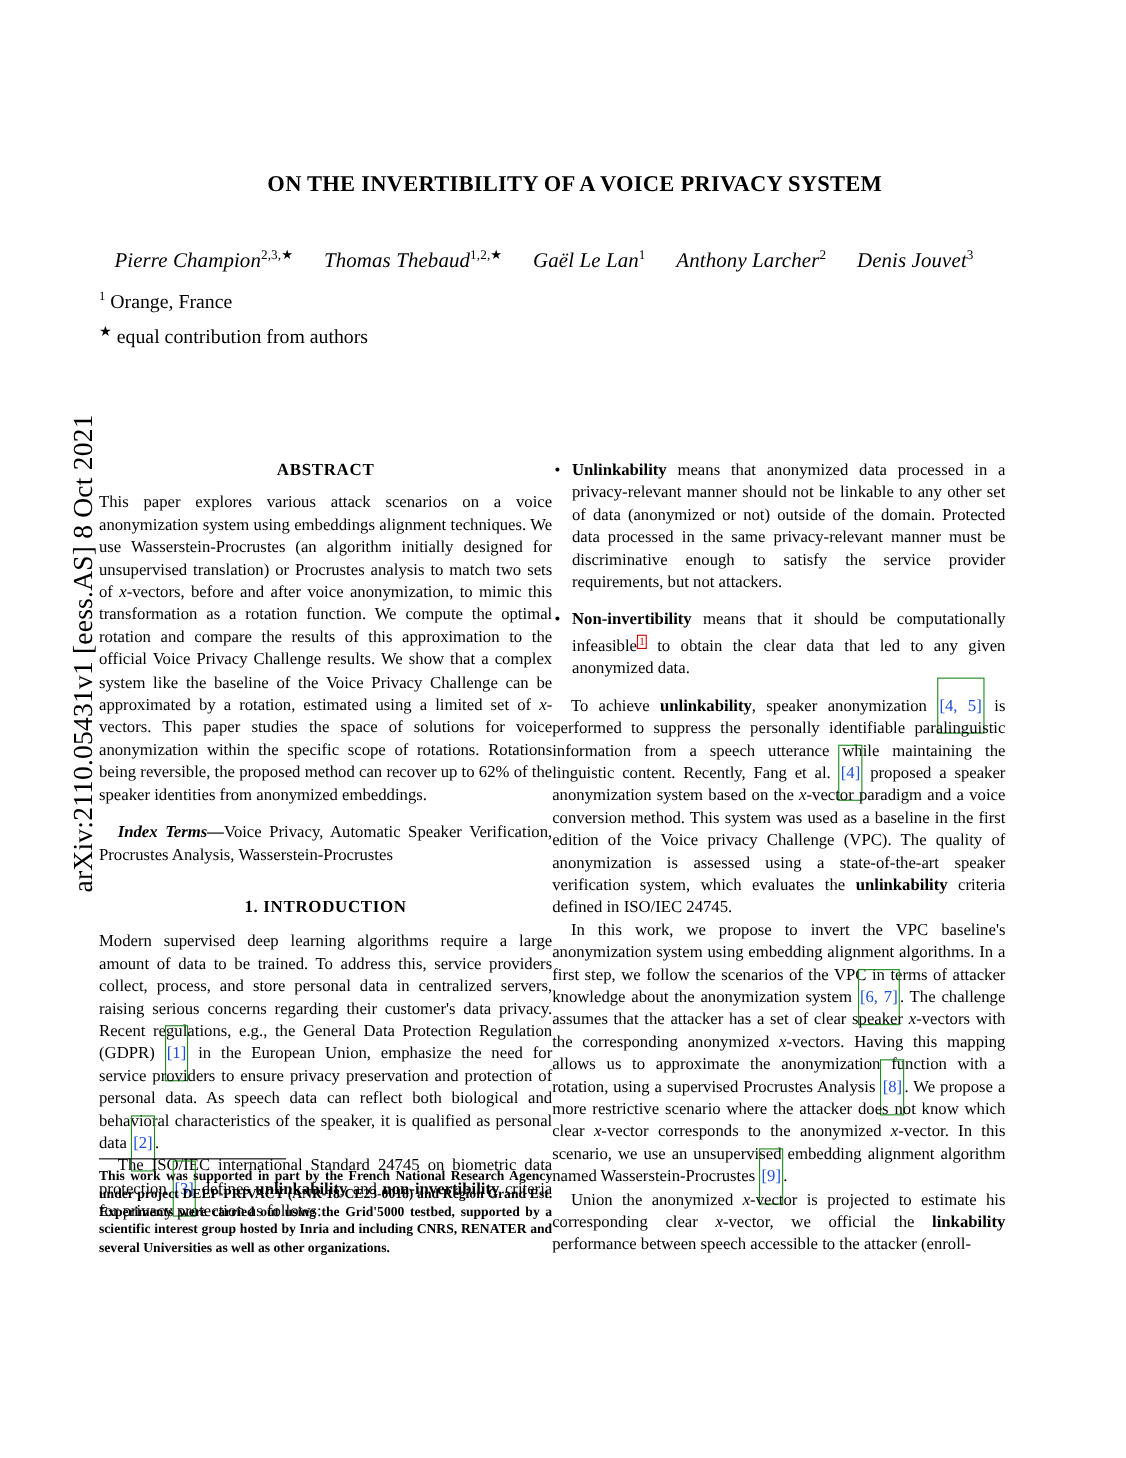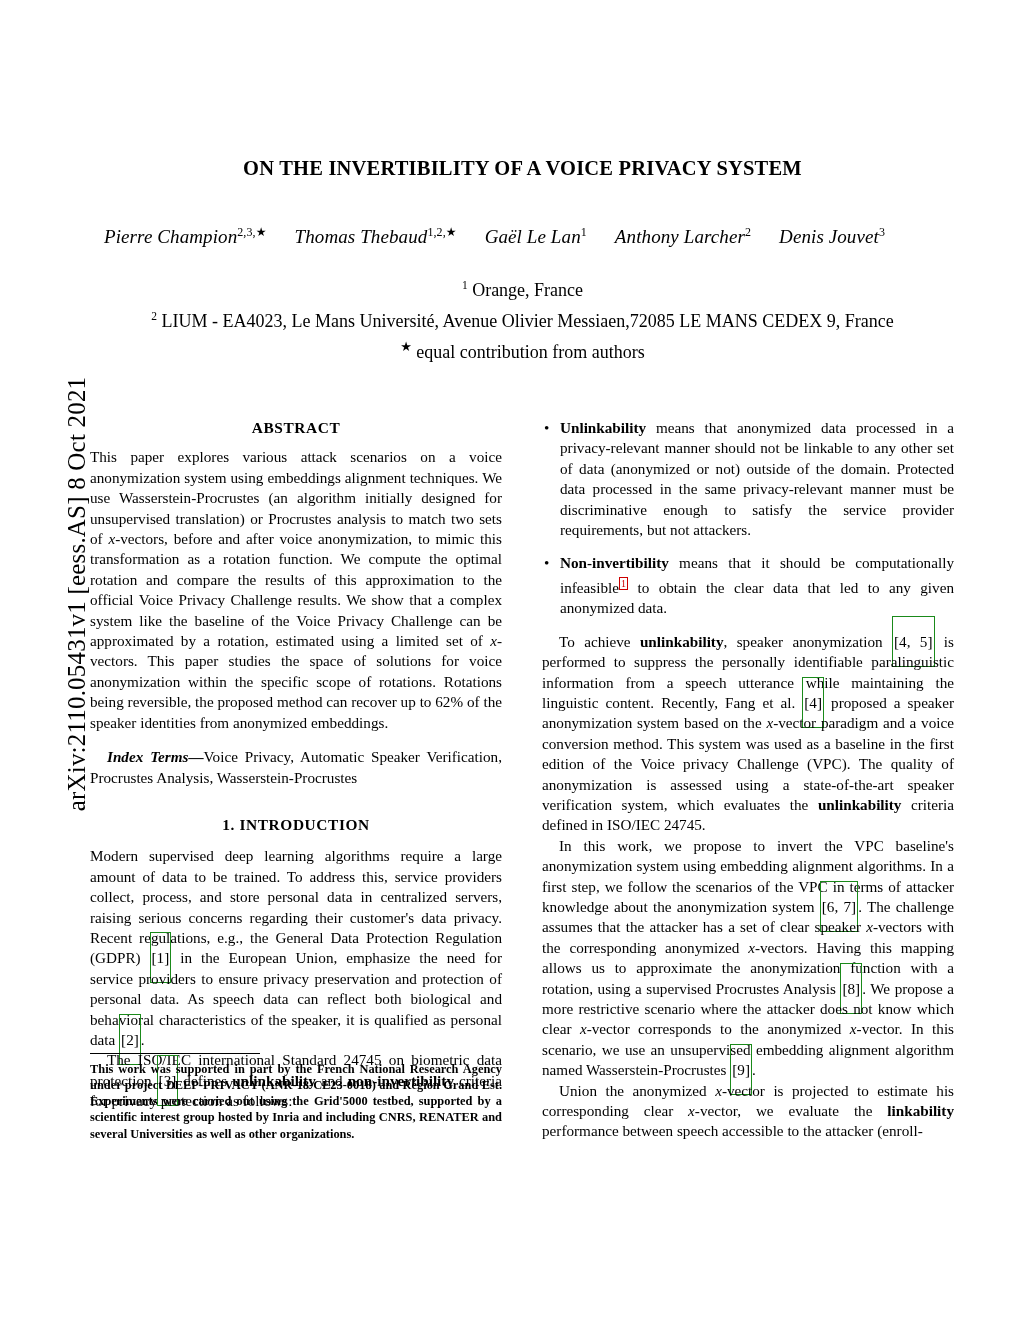--- a/index.html
+++ b/index.html
@@ -52,36 +52,34 @@
   .authors {
     text-align: left;
     font-style: italic;
     font-size: 19px;
     margin-top: 44px;
     letter-spacing: 0.1px;
   }
   .authors .nm { margin: 0 14px; }
   .authors sup { font-style: normal; font-size: 12px; vertical-align: super; }
   .affils {
-    text-align: center;
     font-size: 18px;
     line-height: 25.5px;
-    margin-top: 25px;
+    margin-top: 9px;
   }
   .affils sup { font-size: 11.5px; vertical-align: super; }
   .affils .star { font-size: 13px; vertical-align: super; }
 
   
   .columns {
     position: absolute;
     top: 418px;
     left: 0;
     width: 865px;
     display: flex;
-    gap: 40px;
   }
   .col {
     width: 412px;
     font-size: 15.2px;
     line-height: 20.4px;
     text-align: justify;
   }
   .sec-head {
     text-align: center;
     font-weight: bold;
@@ -90,21 +88,21 @@
     margin: 0 0 9px 0;
   }
   .sec-head.intro { margin-top: 27px; margin-bottom: 11px; }
   p { margin: 0; text-indent: 0; }
   p + p { margin-top: 0; }
   p.ind { text-indent: 17px; }
   .idx { margin-top: 14px; text-indent: 17px; }
   .idx b i { font-weight: bold; font-style: italic; }
   .math { font-style: italic; font-family: "Liberation Serif", serif; }
   .cite-box {
-    color: #000000;
+    color: #1d4ed8;
     border: 0.8px solid #1a8a1a;
     padding: 16px 1px;
     line-height: 1;
   }
   .red-sup {
     color: #cc0000;
     border: 0.8px solid #cc0000;
     font-size: 10px;
     vertical-align: super;
     padding: 0 1px;
@@ -155,21 +153,20 @@
   <div class="title">
     <div>ON THE INVERTIBILITY OF A VOICE PRIVACY SYSTEM</div>
   </div>
 
   <div class="authors">
     <span class="nm"><span>Pierre Champion</span><sup>2,3,★</sup></span><span class="nm"><span>Thomas Thebaud</span><sup>1,2,★</sup></span><span class="nm"><span>Gaël Le Lan</span><sup>1</sup></span><span class="nm"><span>Anthony Larcher</span><sup>2</sup></span><span class="nm"><span>Denis Jouvet</span><sup>3</sup></span>
   </div>
 
   <div class="affils">
     <div><sup>1</sup> <span>Orange, France</span></div>
-    <div><sup>2</sup> <span>LIUM - EA4023, Le Mans Université, Avenue Olivier Messiaen,72085 LE MANS CEDEX 9, France</span></div>
     <div><span class="star">★</span> <span>equal contribution from authors</span></div>
   </div>
 
   <div class="columns">
 
     <div class="col col-left">
       <div class="colbody">
         <div class="sec-head">ABSTRACT</div>
         <p><span>This paper explores various attack scenarios on a voice anonymization system using embeddings alignment techniques. We use Wasserstein-Procrustes (an algorithm initially designed for unsupervised translation) or Procrustes analysis to match two sets of </span><span class="math">x</span><span>-vectors, before and after voice anonymization, to mimic this transformation as a rotation function. We compute the optimal rotation and compare the results of this approximation to the official Voice Privacy Challenge results. We show that a complex system like the baseline of the Voice Privacy Challenge can be approximated by a rotation, estimated using a limited set of </span><span class="math">x</span><span>-vectors. This paper studies the space of solutions for voice anonymization within the specific scope of rotations. Rotations being reversible, the proposed method can recover up to 62% of the speaker identities from anonymized embeddings.</span></p>
 
@@ -192,19 +189,19 @@
       <div class="colbody">
         <ul class="bullets">
           <li><b>Unlinkability</b><span> means that anonymized data processed in a privacy-relevant manner should not be linkable to any other set of data (anonymized or not) outside of the domain. Protected data processed in the same privacy-relevant manner must be discriminative enough to satisfy the service provider requirements, but not attackers.</span></li>
           <li><b>Non-invertibility</b><span> means that it should be computationally infeasible</span><span class="red-sup">1</span><span> to obtain the clear data that led to any given anonymized data.</span></li>
         </ul>
 
         <p class="ind"><span>To achieve </span><b>unlinkability</b><span>, speaker anonymization </span><span class="cite-box">[4, 5]</span><span> is performed to suppress the personally identifiable paralinguistic information from a speech utterance while maintaining the linguistic content. Recently, Fang et al. </span><span class="cite-box">[4]</span><span> proposed a speaker anonymization system based on the </span><span class="math">x</span><span>-vector paradigm and a voice conversion method. This system was used as a baseline in the first edition of the Voice privacy Challenge (VPC). The quality of anonymization is assessed using a state-of-the-art speaker verification system, which evaluates the </span><b>unlinkability</b><span> criteria defined in ISO/IEC 24745.</span></p>
 
         <p class="ind"><span>In this work, we propose to invert the VPC baseline's anonymization system using embedding alignment algorithms. In a first step, we follow the scenarios of the VPC in terms of attacker knowledge about the anonymization system </span><span class="cite-box">[6, 7]</span><span>. The challenge assumes that the attacker has a set of clear speaker </span><span class="math">x</span><span>-vectors with the corresponding anonymized </span><span class="math">x</span><span>-vectors. Having this mapping allows us to approximate the anonymization function with a rotation, using a supervised Procrustes Analysis </span><span class="cite-box">[8]</span><span>. We propose a more restrictive scenario where the attacker does not know which clear </span><span class="math">x</span><span>-vector corresponds to the anonymized </span><span class="math">x</span><span>-vector. In this scenario, we use an unsupervised embedding alignment algorithm named Wasserstein-Procrustes </span><span class="cite-box">[9]</span><span>.</span></p>
 
-        <p class="ind"><span>Union the anonymized </span><span class="math">x</span><span>-vector is projected to estimate his corresponding clear </span><span class="math">x</span><span>-vector, we evaluate the </span><b>linkability</b><span> performance between speech accessible to the attacker (enroll-</span></p>
+        <p class="ind"><span>Union the anonymized </span><span class="math">x</span><span>-vector is projected to estimate his corresponding clear </span><span class="math">x</span><span>-vector, we official the </span><b>linkability</b><span> performance between speech accessible to the attacker (enroll-</span></p>
       </div>
 
     </div>
 
   </div>
 </div>
 
 </body></html>

